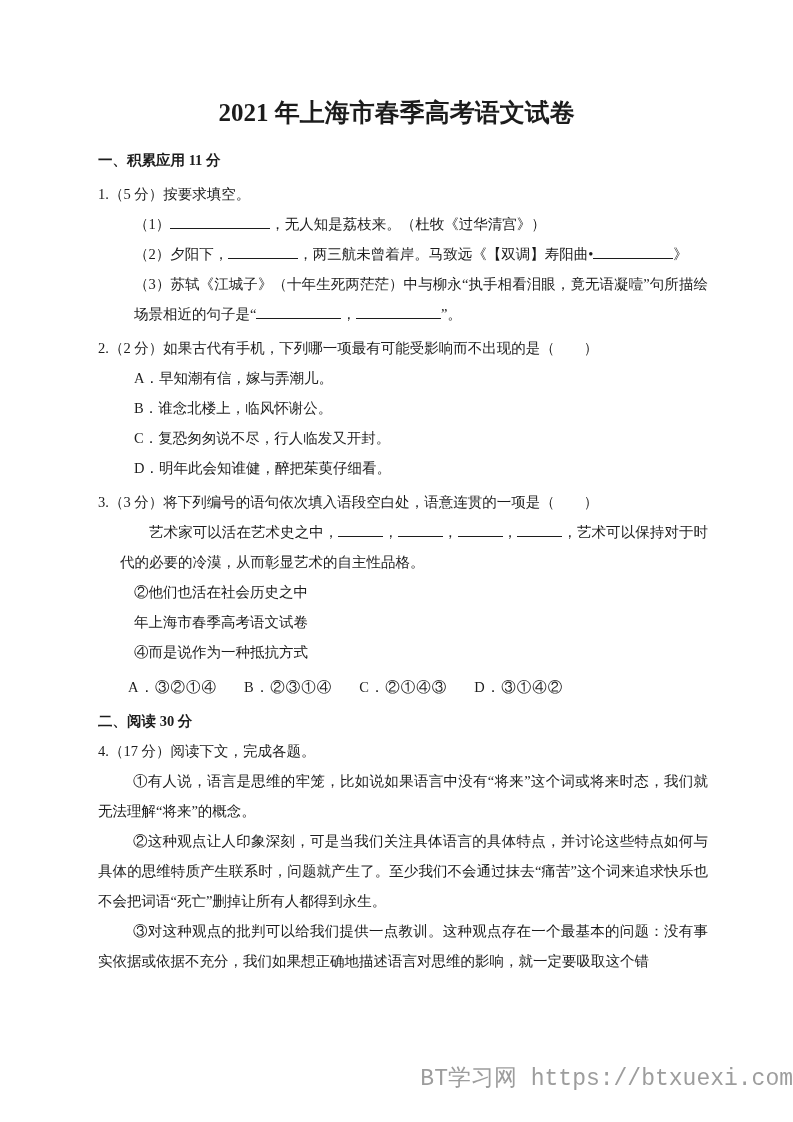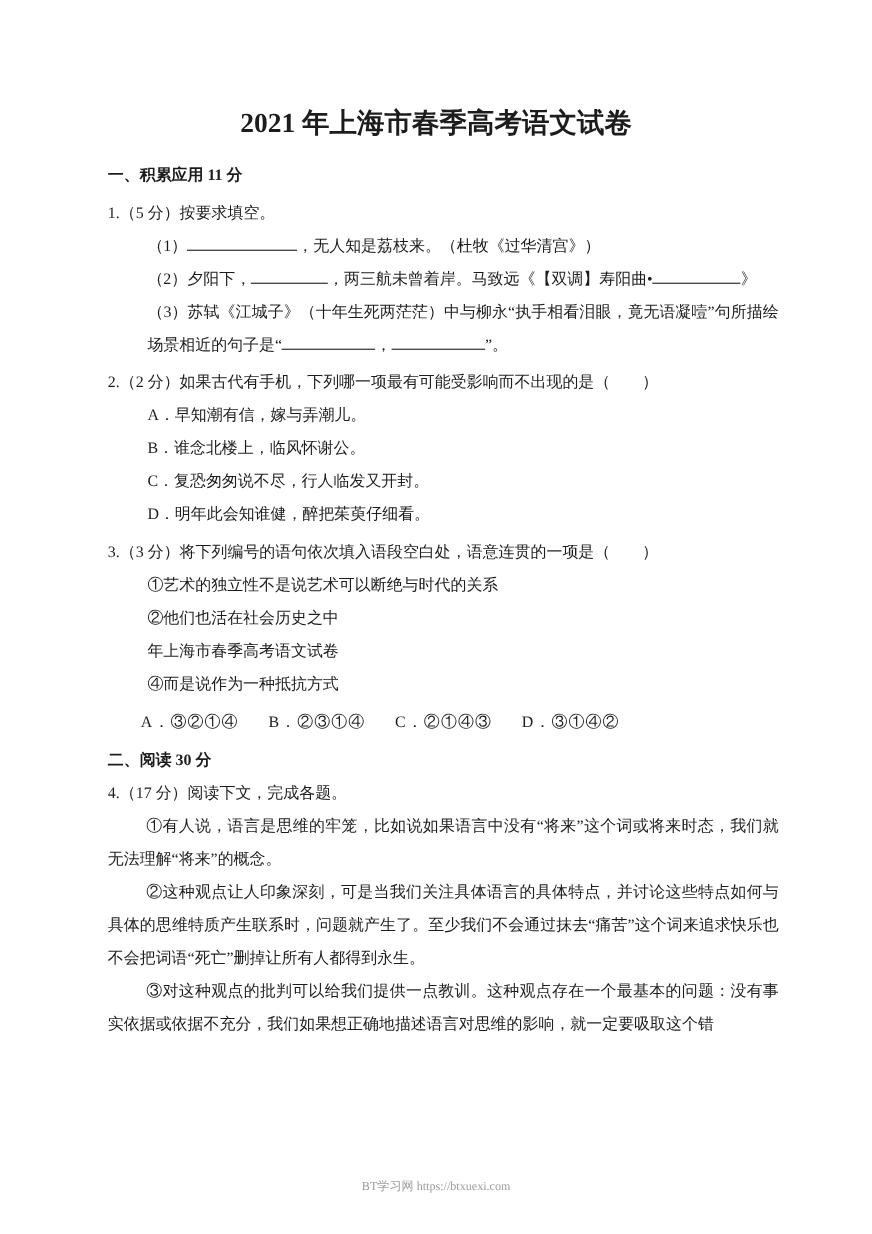--- a/index.html
+++ b/index.html
@@ -44,23 +44,23 @@
   }
   .w45  { width:45px; }
   .w70  { width:70px; }
   .w80  { width:80px; }
   .w85  { width:85px; }
   .w100 { width:100px; }
   .footer {
     position:absolute;
     top:1068px; left:0;
     width:100%;
-    text-align:center;
-    font-family:Liberation Serif, serif;
-    font-size:11px;
+    text-align:right;
+    font-family:Liberation Mono, monospace;
+    font-size:23px;
     line-height:22px;
     color:#9d9d9d;
   }
 </style>
 </head>
 <body>
 
 <div class="page">
 
   <div class="title">2021 年上海市春季高考语文试卷</div>
@@ -79,22 +79,22 @@
 
     <div class="mt4">2.（2 分）如果古代有手机，下列哪一项最有可能受影响而不出现的是（　　）</div>
 
     <div class="sub">A．早知潮有信，嫁与弄潮儿。</div>
     <div class="sub">B．谁念北楼上，临风怀谢公。</div>
     <div class="sub">C．复恐匆匆说不尽，行人临发又开封。</div>
     <div class="sub">D．明年此会知谁健，醉把茱萸仔细看。</div>
 
     <div class="mt4">3.（3 分）将下列编号的语句依次填入语段空白处，语意连贯的一项是（　　）</div>
 
+    <div class="q3-para"><span>艺术家可以活在艺术史之中，</span><span class="blank w45"></span><span>，</span><span class="blank w45"></span><span>，</span><span class="blank w45"></span><span>，</span><span class="blank w45"></span><span>，艺术可以保持对于时代的必要的冷漠，从而彰显艺术的自主性品格。</span></div>
 
-    <div class="sub">①艺术的独立性不是说艺术可以断绝与时代的关系</div>
     <div class="sub">②他们也活在社会历史之中</div>
     <div class="sub">年上海市春季高考语文试卷</div>
     <div class="sub">④而是说作为一种抵抗方式</div>
 
     <div class="choices mt5"><span class="choice">A．③②①④</span><span class="choice">B．②③①④</span><span class="choice">C．②①④③</span><span class="choice">D．③①④②</span></div>
 
     <div class="sec-heading mt4">二、阅读 30 分</div>
 
     <div>4.（17 分）阅读下文，完成各题。</div>
 

